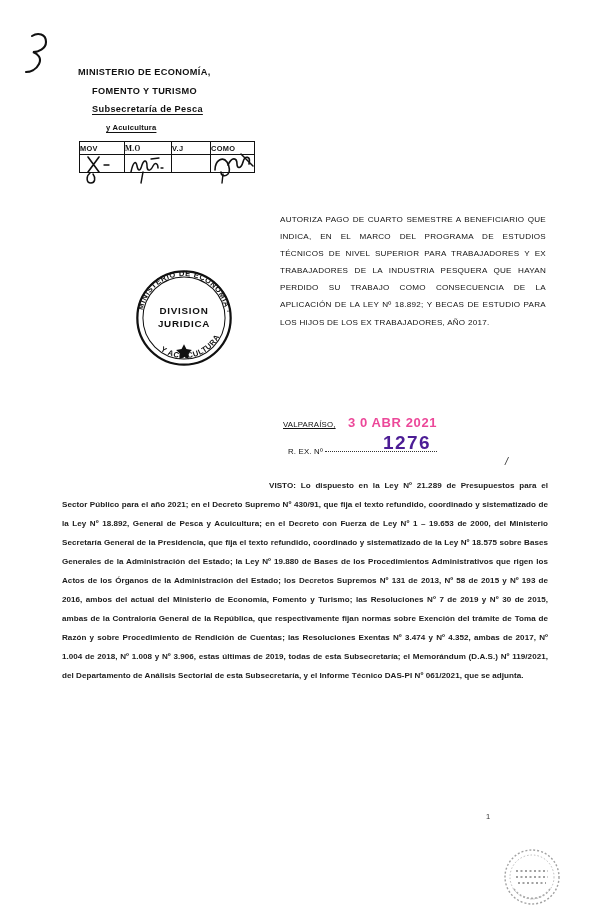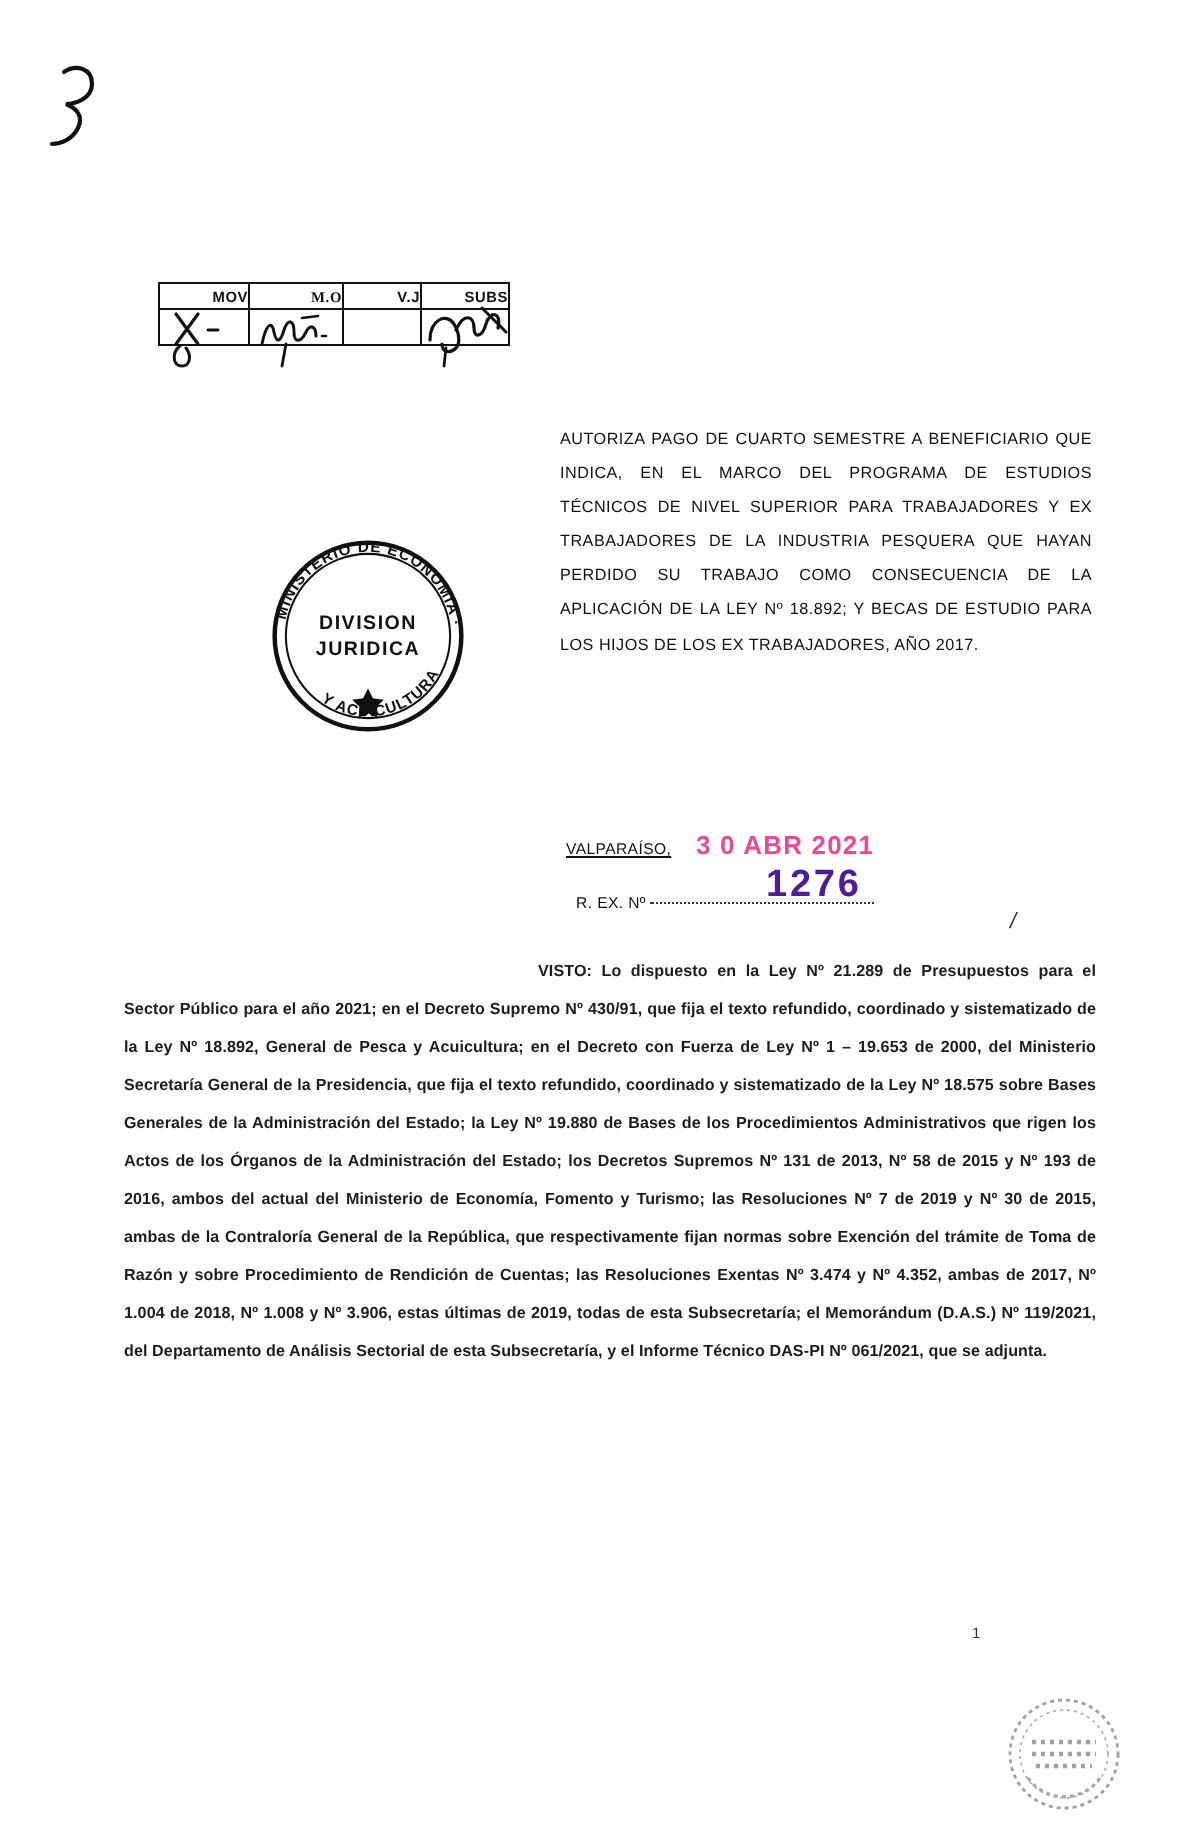--- a/index.html
+++ b/index.html
@@ -67,21 +67,21 @@
     left: 79px;
     top: 141px;
     border-collapse: collapse;
     table-layout: fixed;
   }
   .visa-table td {
     border: 1px solid #111;
     font-size: 7.4px;
     font-weight: bold;
     letter-spacing: 0.3px;
-    text-align: right;
+    text-align: left;
     vertical-align: middle;
     color: #111;
     padding: 0;
   }
   .visa-table .hdr-row td { height: 12px; }
   .visa-table .sig-row td { height: 17px; position: relative; }
   .col-mov  { width: 44px; }
   .col-mo   { width: 46px; font-family: Liberation Serif, serif; }
   .col-vj   { width: 38px; }
   .col-mech { width: 43px; }
@@ -223,28 +223,34 @@
 </style>
 </head>
 <body>
 
 <div class="page">
 
   <svg class="hand-mark" viewBox="0 0 40 48">
     <path d="M10 8 C16 4, 24 6, 24 14 C24 21, 16 24, 11 24 L11 24 C16 26, 20 30, 17 36 C14 42, 8 44, 4 44" fill="none" stroke="#111" stroke-width="2.1" stroke-linecap="round"></path>
   </svg>
 
+  <div class="letterhead">
+    <span class="lh-line lh-1">MINISTERIO DE ECONOMÍA,</span>
+    <span class="lh-line lh-2">FOMENTO Y TURISMO</span>
+    <span class="lh-line lh-3">Subsecretaría de Pesca</span>
+    <span class="lh-line lh-4">y Acuicultura</span>
+  </div>
 
   <table class="visa-table">
     <tbody>
       <tr class="hdr-row">
         <td class="col-mov">MOV</td>
         <td class="col-mo">M.O</td>
         <td class="col-vj">V.J</td>
-        <td class="col-mech">SUBS</td>
+        <td class="col-mech">COMO</td>
       </tr>
       <tr class="sig-row">
         <td class="col-mov">
           <svg class="sig-svg" viewBox="0 0 44 26">
             <path d="M8 5 L19 20 M19 5 L8 20" fill="none" stroke="#111" stroke-width="1.6" stroke-linecap="round"></path>
             <path d="M24 13 L29 13" fill="none" stroke="#111" stroke-width="1.4" stroke-linecap="round"></path>
             <path d="M10 21 C6 24, 6 31, 11 31 C15 31, 16 26, 13 22" fill="none" stroke="#111" stroke-width="1.5" stroke-linecap="round"></path>
           </svg>
         </td>
         <td class="col-mo">

